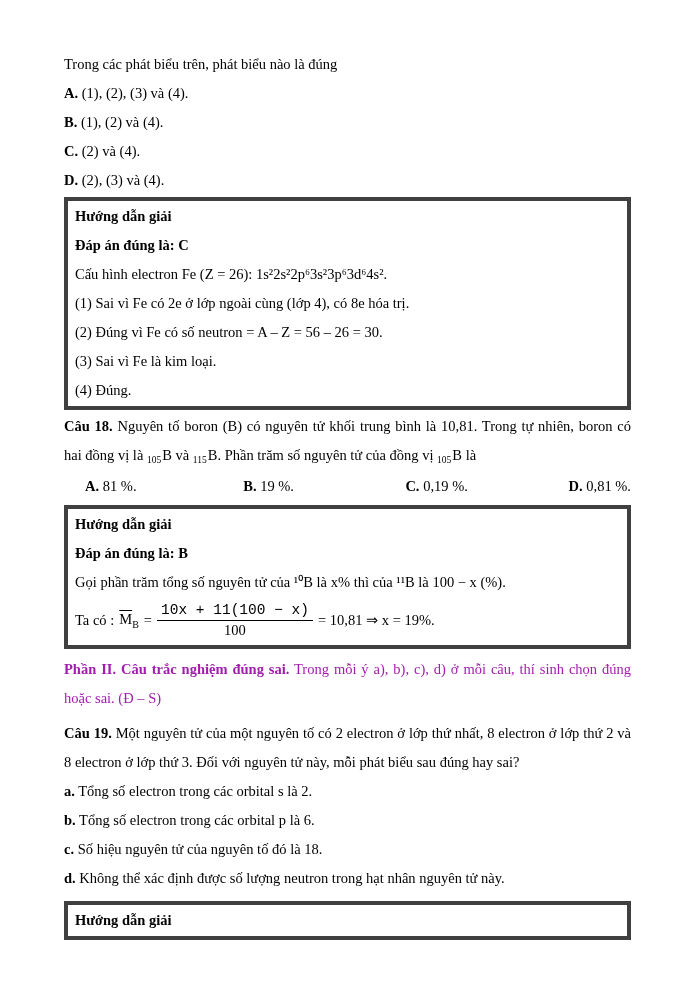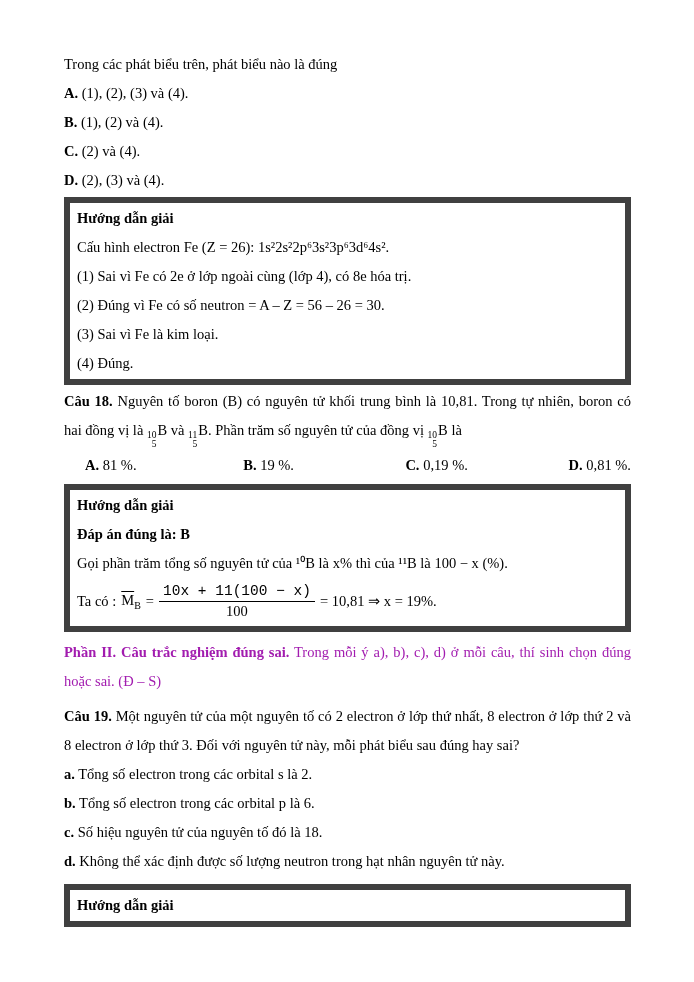--- a/index.html
+++ b/index.html
@@ -19,21 +19,21 @@
   .line {
     margin: 0;
     line-height: 29px;
     text-align: left;
   }
   .justify { text-align: justify; }
   b, .bold { font-weight: bold; }
   .red { color: #a21caf; }
 
   .solution-box {
-    border: 6px solid #404040;
+    border: 4px solid #404040;
     padding: 1px 7px;
     margin: 2px 0 2px 0;
   }
   .solution-box .line { line-height: 29px; }
 
   
   .opt-row {
     display: flex;
     padding-left: 21px;
     line-height: 33px;
@@ -43,21 +43,20 @@
   .opt-row .opt { white-space: nowrap; }
   .opt-row .opt-a { width: 143px; }
   .opt-row .opt-b { width: 147px; }
   .opt-row .opt-c { width: 148px; }
   .opt-row .opt-d { flex: 1; font-family: Liberation Serif, serif; }
 
   
   .iso { display: inline-block; white-space: nowrap; }
   .iso .nums {
     display: inline-flex;
-    flex-direction: column;
     align-items: flex-end;
     font-size: 9.5px;
     line-height: 9px;
     vertical-align: -3px;
     margin-right: 1px;
   }
 
   
   .formula-line {
     display: flex;
@@ -92,20 +91,21 @@
 
   <p class="line">Trong các phát biểu trên, phát biểu nào là đúng</p>
 
   <p class="line"><b>A.</b><span> (1), (2), (3) và (4).</span></p>
   <p class="line"><b>B.</b><span> (1), (2) và (4).</span></p>
   <p class="line"><b>C.</b><span> (2) và (4).</span></p>
   <p class="line"><b>D.</b><span> (2), (3) và (4).</span></p>
 
   <div class="solution-box">
     <p class="line bold">Hướng dẫn giải</p>
+    <p class="line bold">Đáp án đúng là: C</p>
     <p class="line">Cấu hình electron Fe (Z = 26): 1s²2s²2p⁶3s²3p⁶3d⁶4s².</p>
     <p class="line">(1) Sai vì Fe có 2e ở lớp ngoài cùng (lớp 4), có 8e hóa trị.</p>
     <p class="line">(2) Đúng vì Fe có số neutron = A – Z = 56 – 26 = 30.</p>
     <p class="line">(3) Sai vì Fe là kim loại.</p>
     <p class="line">(4) Đúng.</p>
   </div>
 
   <p class="line justify"><b>Câu 18. </b><span>Nguyên tố boron (B) có nguyên tử khối trung bình là 10,81. Trong tự nhiên, boron có hai đồng vị là </span><span class="iso"><span class="nums">
           <span>10</span>
           <span>5</span>

